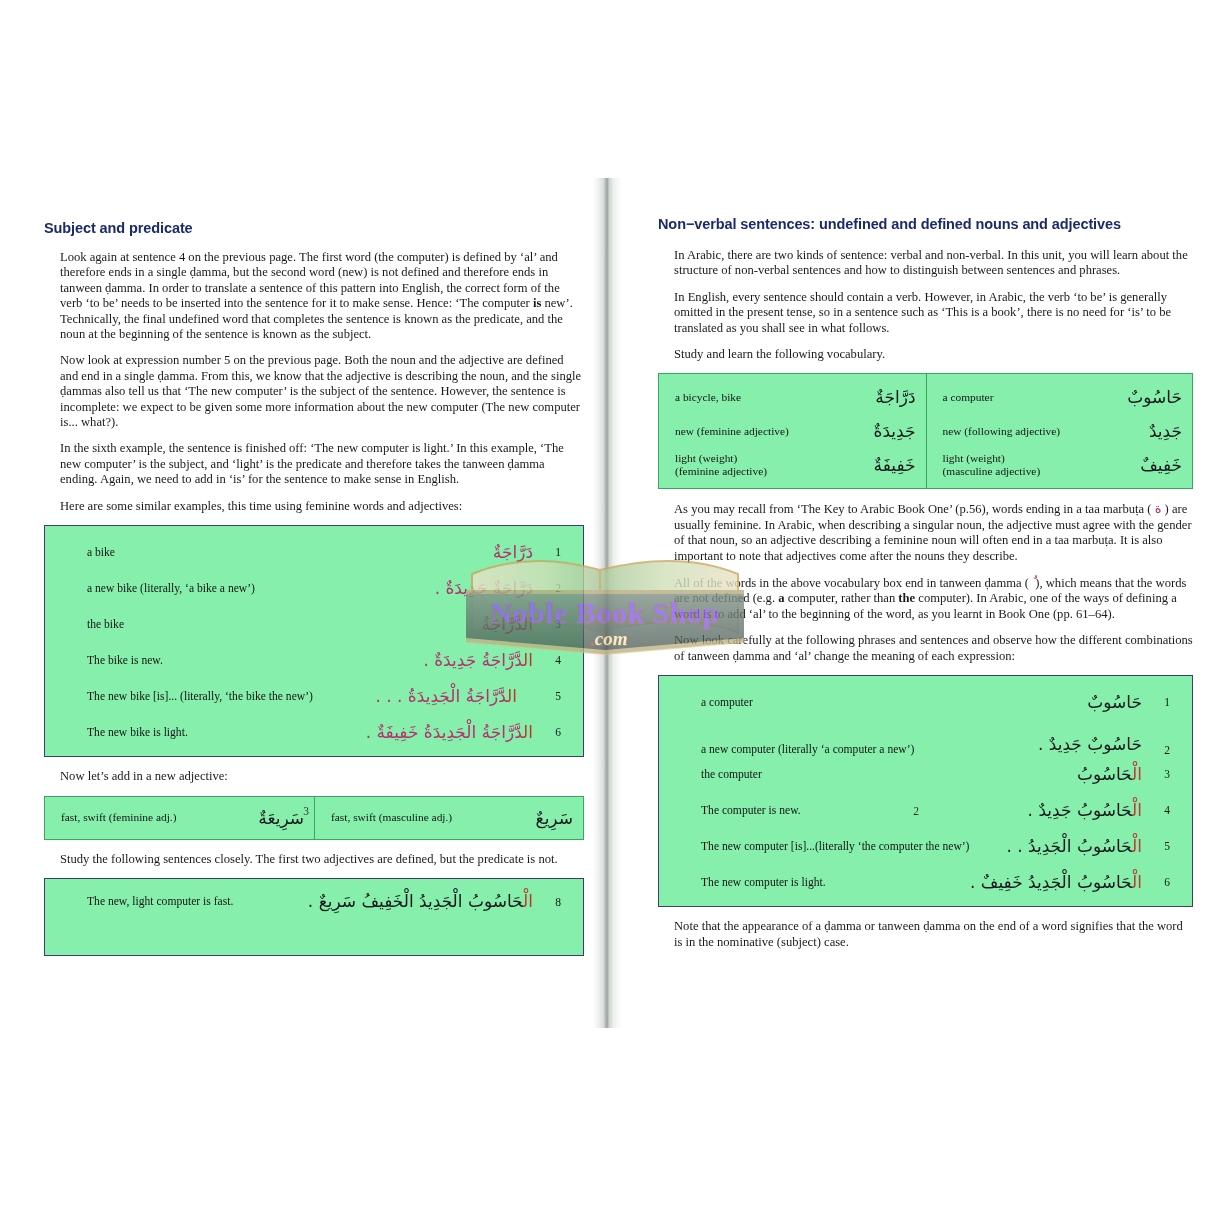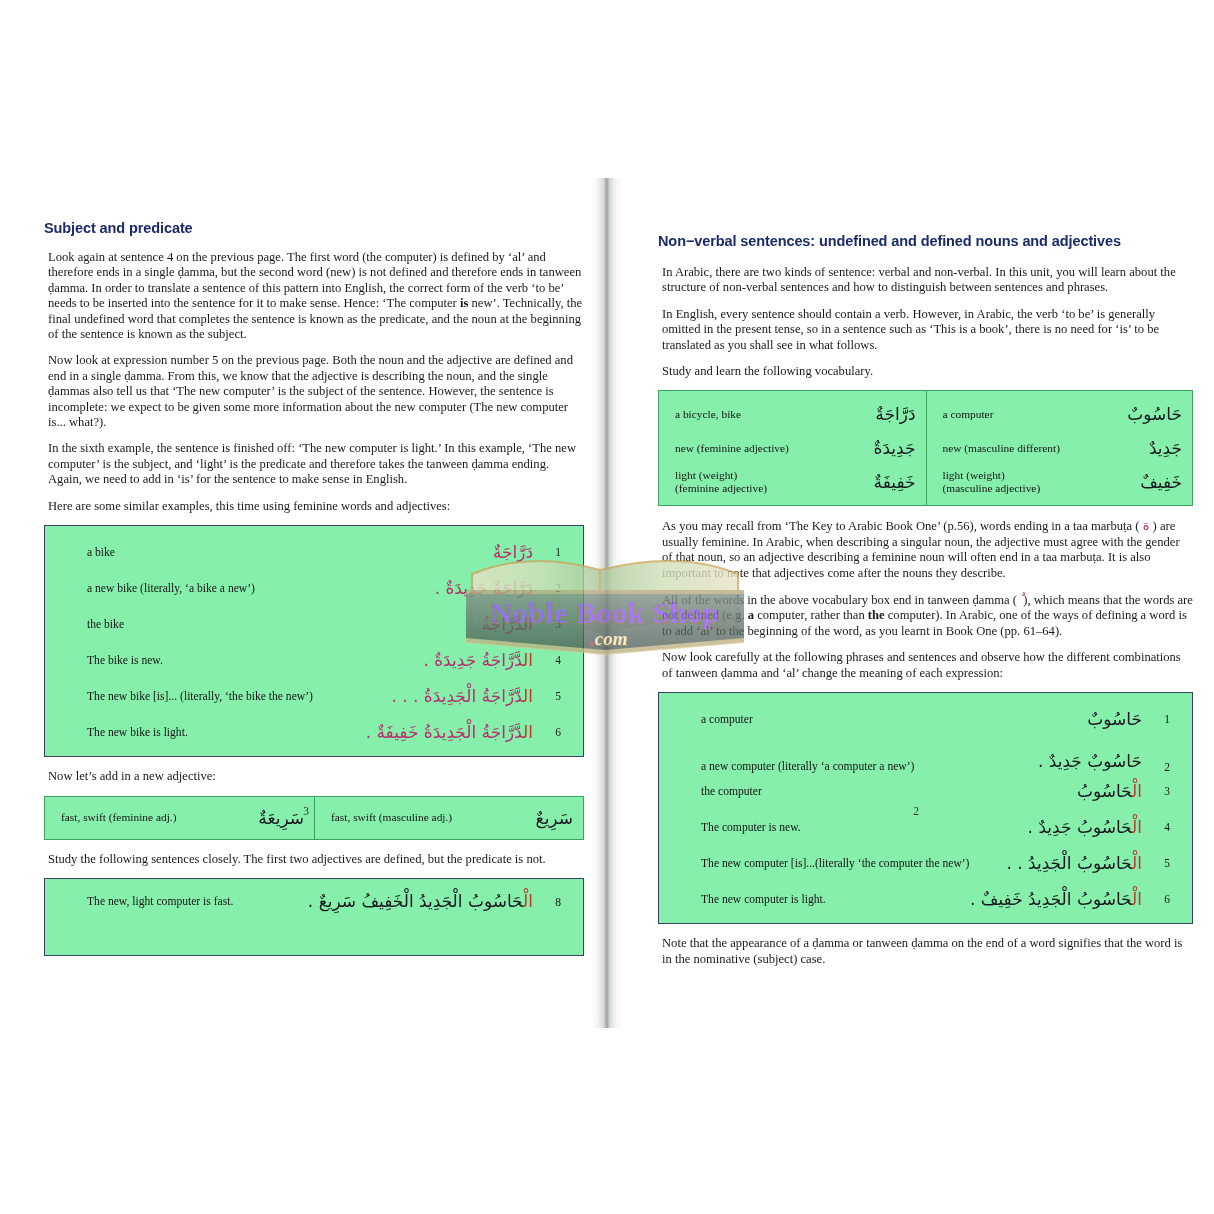--- a/index.html
+++ b/index.html
@@ -62,21 +62,21 @@
     font-weight: bold;
     color: #1b2a6b;
     margin: 42px 0 14px 0;
     letter-spacing: -0.1px;
   }
 
   p.body {
     font-size: 12.6px;
     line-height: 15.4px;
     color: #1a1a1a;
-    margin: 0 0 11px 4px;
+    margin: 0 0 11px 16px;
     text-align: left;
   }
   p.body b { font-weight: bold; }
 
   
   .box {
     border: 1.4px solid #3b3f6b;
     background: #86efac;
     margin: 6px 0 12px 0;
     box-sizing: border-box;
@@ -249,21 +249,21 @@
       <div class="ex-row" style="height:36px;">
         <div class="ex-en">the bike</div>
         <div class="ex-ar"><span class="ar-red">ال</span><span class="ar-pink">دَّرَّاجَةُ</span></div>
         <div class="ex-num">3</div>
       </div>
       <div class="ex-row" style="height:36px;">
         <div class="ex-en">The bike is new.</div>
         <div class="ex-ar"><span class="ar-red">ال</span><span class="ar-pink">دَّرَّاجَةُ جَدِيدَةٌ .</span></div>
         <div class="ex-num">4</div>
       </div>
-      <div class="ex-row" style="height:36px;">
+      <div class="ex-row" style="height:36px;gap:16px;">
         <div class="ex-en">The new bike [is]... (literally, ‘the bike the new’)</div>
         <div class="ex-ar"><span class="ar-red">ال</span><span class="ar-pink">دَّرَّاجَةُ الْجَدِيدَةُ . . .</span></div>
         <div class="ex-num">5</div>
       </div>
       <div class="ex-row" style="height:36px;">
         <div class="ex-en">The new bike is light.</div>
         <div class="ex-ar"><span class="ar-red">ال</span><span class="ar-pink">دَّرَّاجَةُ الْجَدِيدَةُ خَفِيفَةٌ .</span></div>
         <div class="ex-num">6</div>
       </div>
     </div>
@@ -291,21 +291,21 @@
 
     <div class="box" style="height:78px; padding-top:6px;">
       <div class="ex-row" style="height:34px;">
         <div class="ex-en">The new, light computer is fast.</div>
         <div class="ex-ar"><span class="ar-red">ال</span><span>ْحَاسُوبُ الْجَدِيدُ الْخَفِيفُ سَرِيعٌ .</span></div>
         <div class="ex-num">8</div>
       </div>
     </div>
   </div>
 
-  <div class="col col-right" style="top:191px;">
+  <div class="col col-right" style="top:174px;">
 
     <h2 class="sec-title">Non−verbal sentences: undefined and defined nouns and adjectives</h2>
 
     <p class="body" style="margin-top:16px;">In Arabic, there are two kinds of sentence: verbal and non-verbal. In this unit, you will learn about the structure of non-verbal sentences and how to distinguish between sentences and phrases.</p>
 
     <p class="body">In English, every sentence should contain a verb. However, in Arabic, the verb ‘to be’ is generally omitted in the present tense, so in a sentence such as ‘This is a book’, there is no need for ‘is’ to be translated as you shall see in what follows.</p>
 
     <p class="body">Study and learn the following vocabulary.</p>
 
     <div class="box green" style="margin-top:10px;">
@@ -324,21 +324,21 @@
 (feminine adjective)</div>
             <div class="vocab-ar ar-pink">خَفِيفَةٌ</div>
           </div>
         </div>
         <div class="vocab-half">
           <div class="vocab-row" style="height:34px;">
             <div class="vocab-en">a computer</div>
             <div class="vocab-ar">حَاسُوبٌ</div>
           </div>
           <div class="vocab-row" style="height:34px;">
-            <div class="vocab-en">new (masculine different)</div>
+            <div class="vocab-en">new (following adjective)</div>
             <div class="vocab-ar">جَدِيدٌ</div>
           </div>
           <div class="vocab-row" style="height:34px;">
             <div class="vocab-en" style="white-space:pre-line;">light (weight)
 (masculine adjective)</div>
             <div class="vocab-ar">خَفِيفٌ</div>
           </div>
         </div>
       </div>
     </div>

